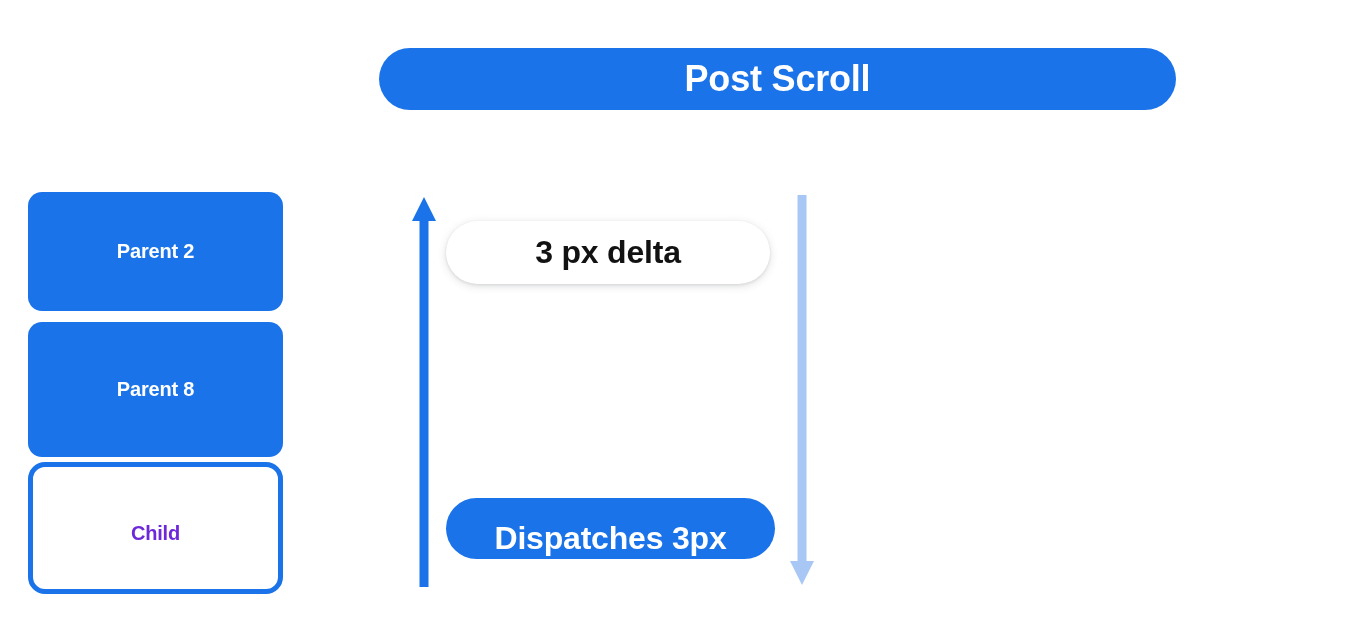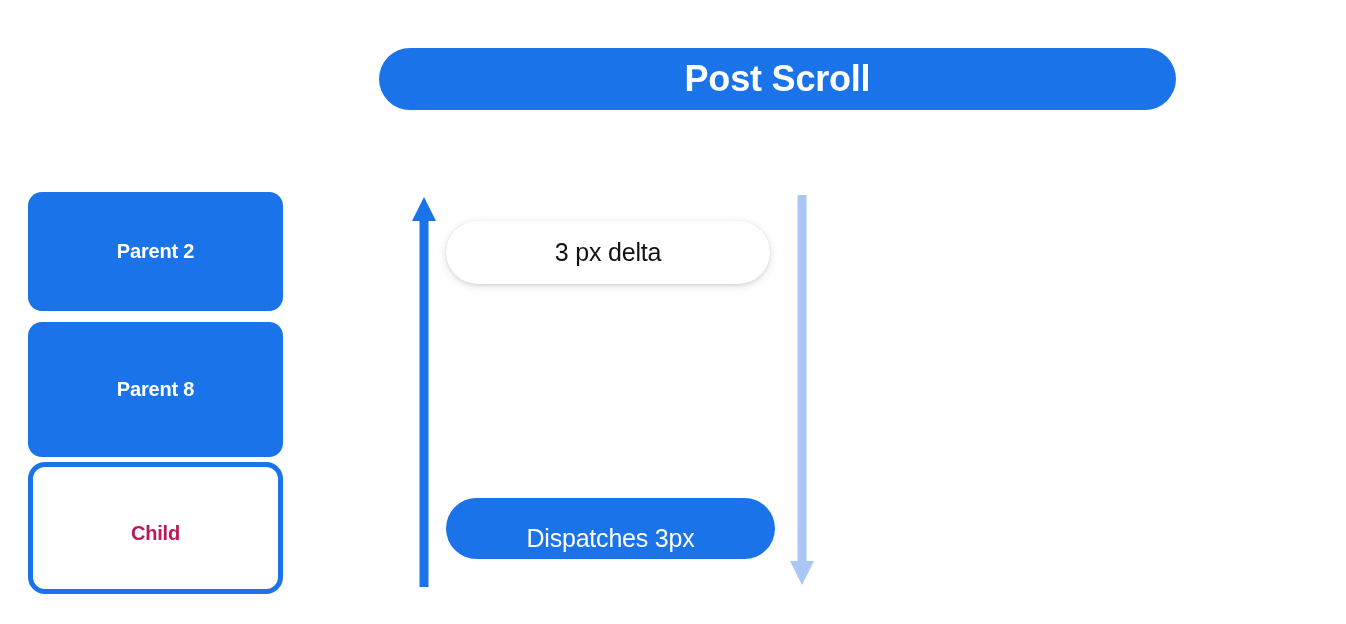--- a/index.html
+++ b/index.html
@@ -61,21 +61,21 @@
   }
   .stack-box.filled .label {
     color: #ffffff;
   }
   .stack-box.outlined {
     background: #ffffff;
     border: 5px solid #1a73e8;
     border-radius: 17px;
   }
   .stack-box.outlined .label {
-    color: #be185d;
+    color: #6d28d9;
     margin-top: 11px;
   }
 
   #box-parent2 { top: 192px; height: 119px; }
   #box-parent1 { top: 322px; height: 135px; }
   #box-child   { top: 462px; height: 132px; }
 
   
   .arrow {
     position: absolute;
@@ -95,22 +95,22 @@
 
   
   .chip {
     position: absolute;
     display: flex;
     align-items: center;
     justify-content: center;
     box-sizing: border-box;
   }
   .chip .label {
-    font-size: 25px;
-    font-weight: 400;
+    font-size: 32px;
+    font-weight: 700;
     letter-spacing: -0.2px;
   }
 
   #chip-delta {
     left: 446px;
     top: 221px;
     width: 324px;
     height: 63px;
     border-radius: 32px;
     background: #ffffff;

